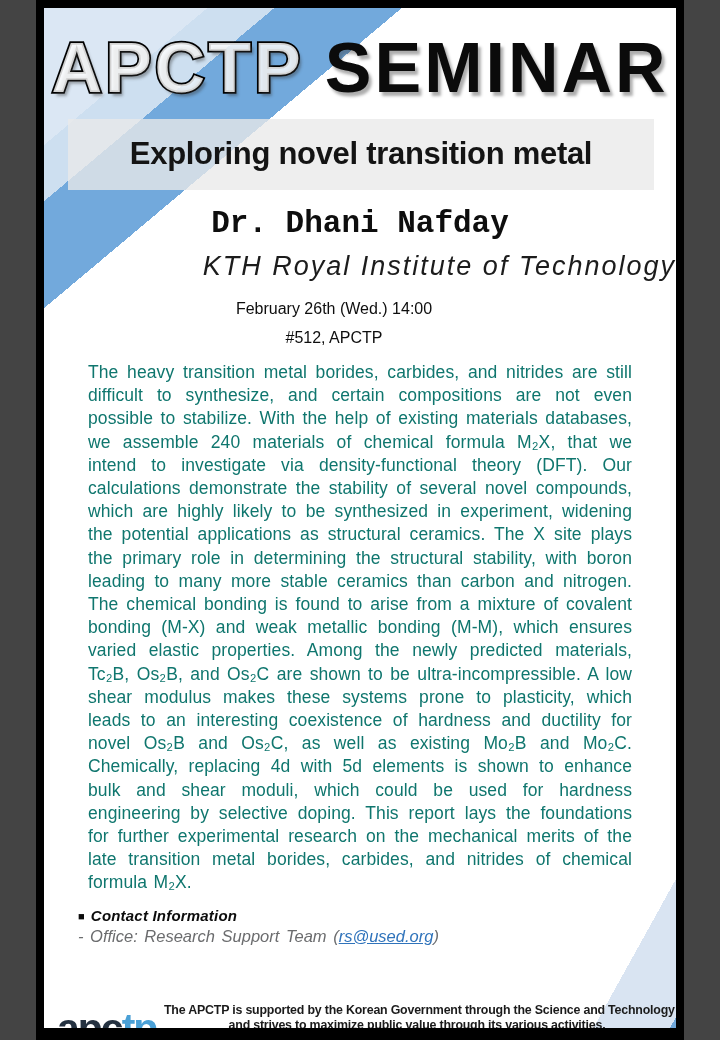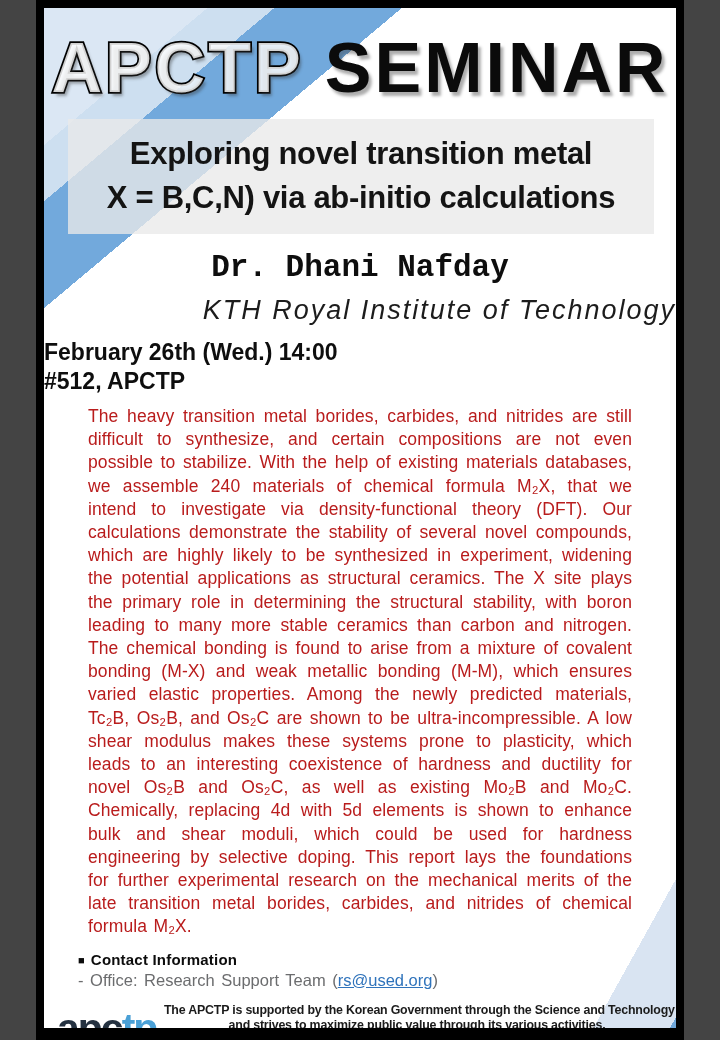--- a/index.html
+++ b/index.html
@@ -60,34 +60,34 @@
   .speaker{
     margin-top:16px; text-align:center;
     font-size:31px; font-weight:700; color:#0e0e0e;font-family:Liberation Mono, monospace;
   }
   .affiliation{
     margin-top:10px; text-align:right;
     font-size:27px; font-style:italic; font-weight:300;
     letter-spacing:2px; color:#1c1c1c;
   }
   .when-where{
-    margin:12px 52px 0 0; text-align:left;
-    font-size:23px; font-weight:700; color:#0e0e0e; line-height:29px;
+    margin:12px 52px 0 0; text-align:center;
+    font-size:16px; font-weight:400; color:#0e0e0e; line-height:29px;
   }
 
   
   .abstract{
     margin:9px 44px 0 44px;
     font-size:17.5px; line-height:23.2px;
     text-align:justify;
-    color:#b91c1c; letter-spacing:.1px; word-spacing:1.5px;
+    color:#0f766e; letter-spacing:.1px; word-spacing:1.5px;
   }
 
   
-  .contact{ margin:12px 0 0 34px; }
+  .contact{ margin:12px 0 0 34px;font-style:italic; }
   .contact-heading{
     font-size:15px; font-weight:700; color:#0c0c0c; letter-spacing:.2px;
   }
   .contact-heading .sq{ font-size:11px; vertical-align:1px; margin-right:6px; }
   .contact-office{
     margin-top:3px; font-size:16.5px; color:#6b6c6e; word-spacing:2px;
   }
   .email-link{ color:#2f73bb; text-decoration:underline; cursor:pointer; }
 
   
@@ -121,21 +121,20 @@
 
   <div class="content">
 
     <div class="header">
       <span class="brand">APCTP</span>
       <span class="event-word">SEMINAR</span>
     </div>
 
     <div class="banner">
       <div class="t-line">Exploring novel transition metal</div>
-      <div class="t-line">X = B,C,N) via ab-initio calculations</div>
     </div>
 
     <div class="speaker">Dr. Dhani Nafday</div>
     <div class="affiliation">KTH Royal Institute of Technology</div>
 
     <div class="when-where">
       <div>February 26th (Wed.) 14:00</div>
       <div>#512, APCTP</div>
     </div>
 

